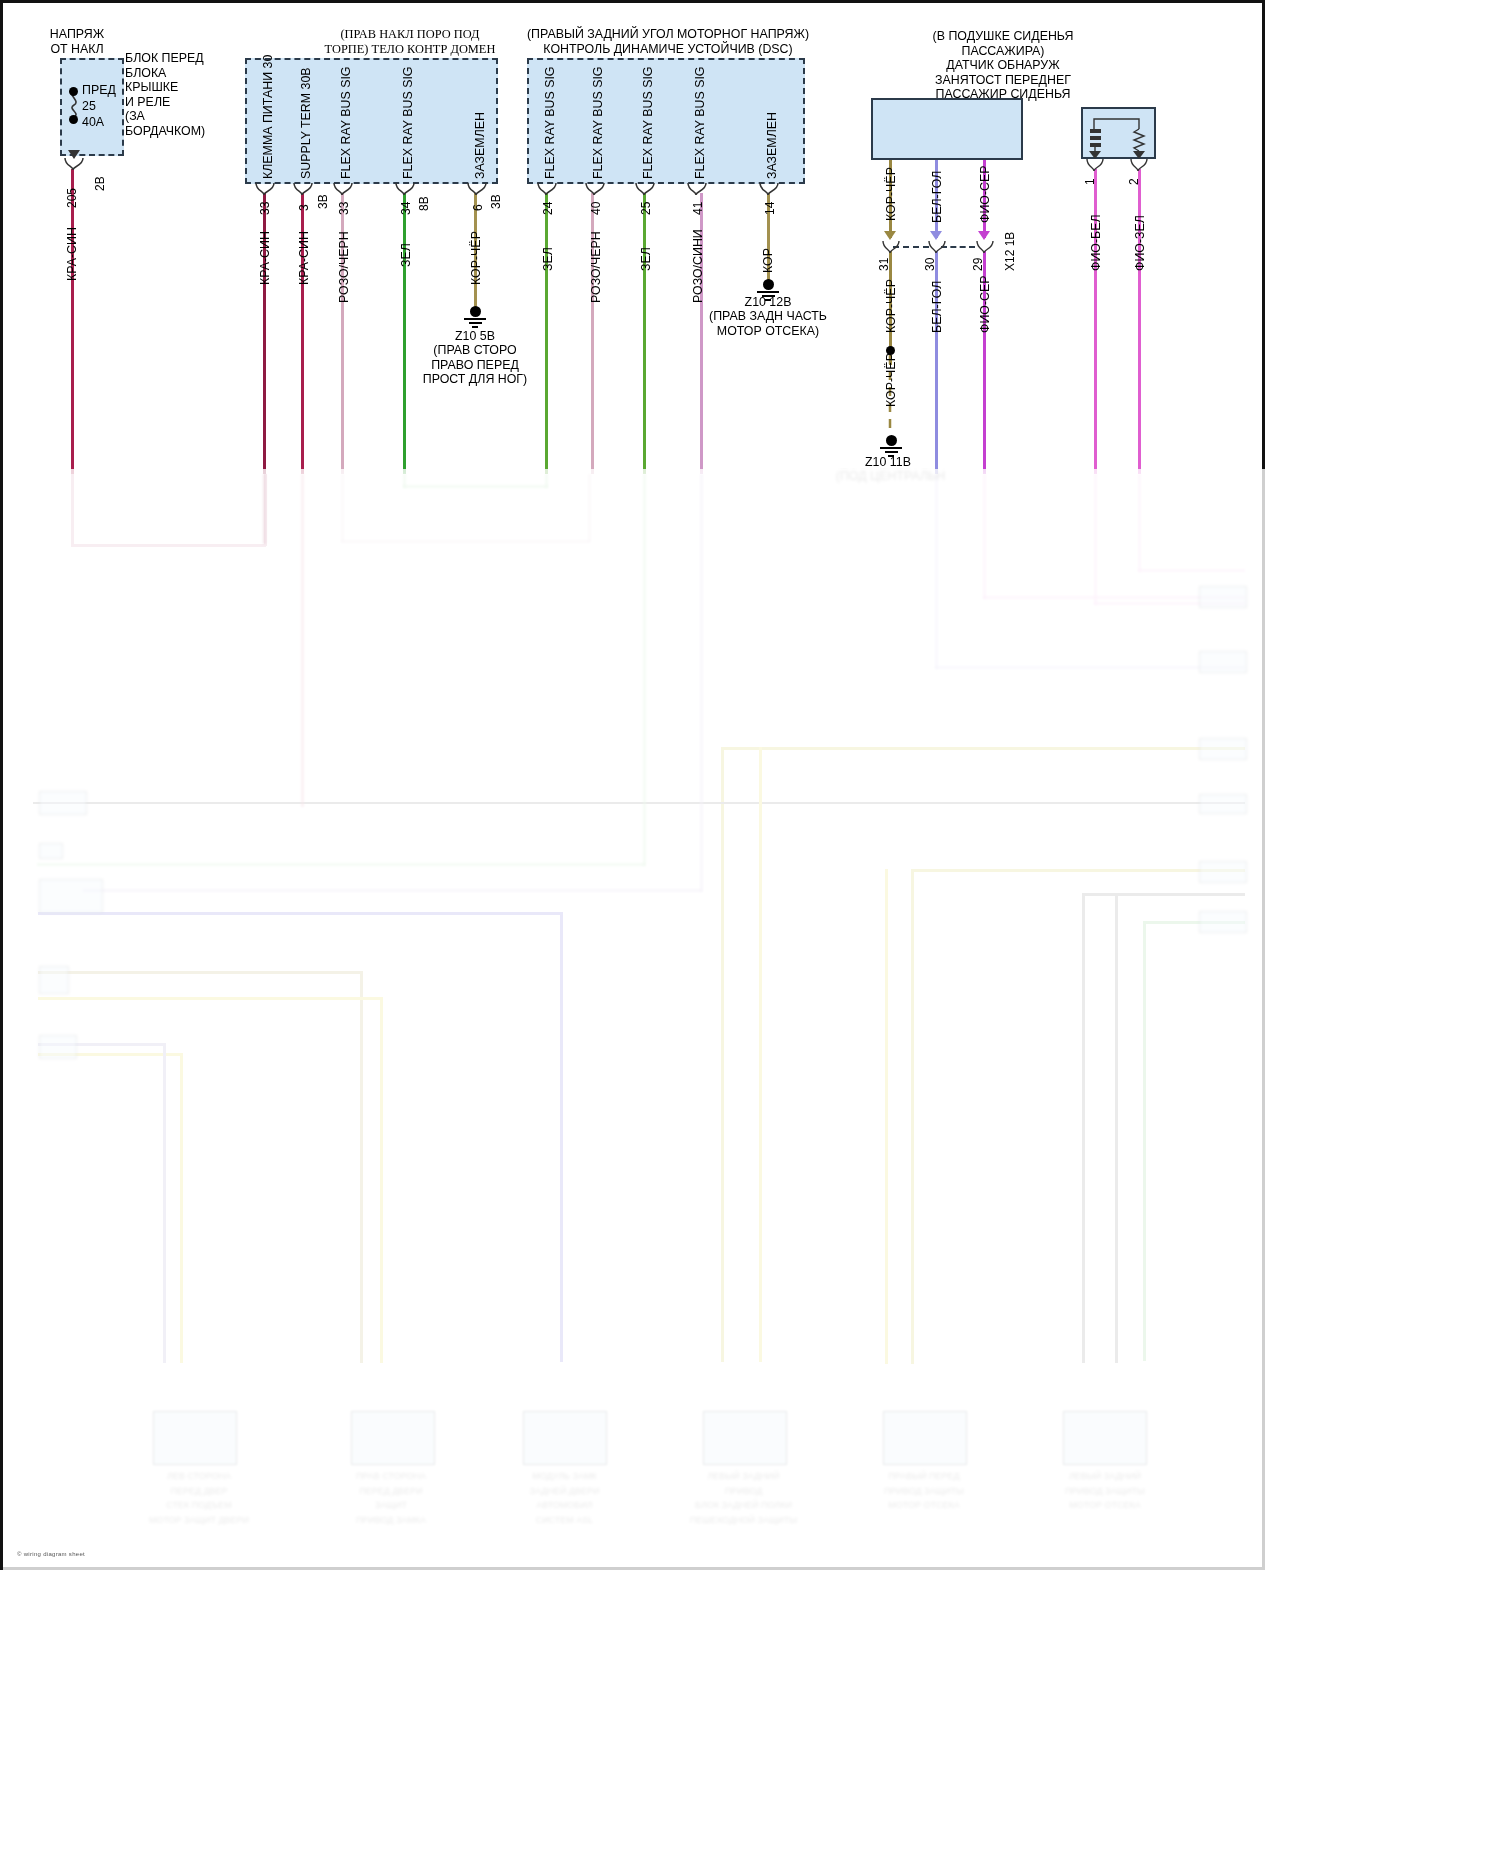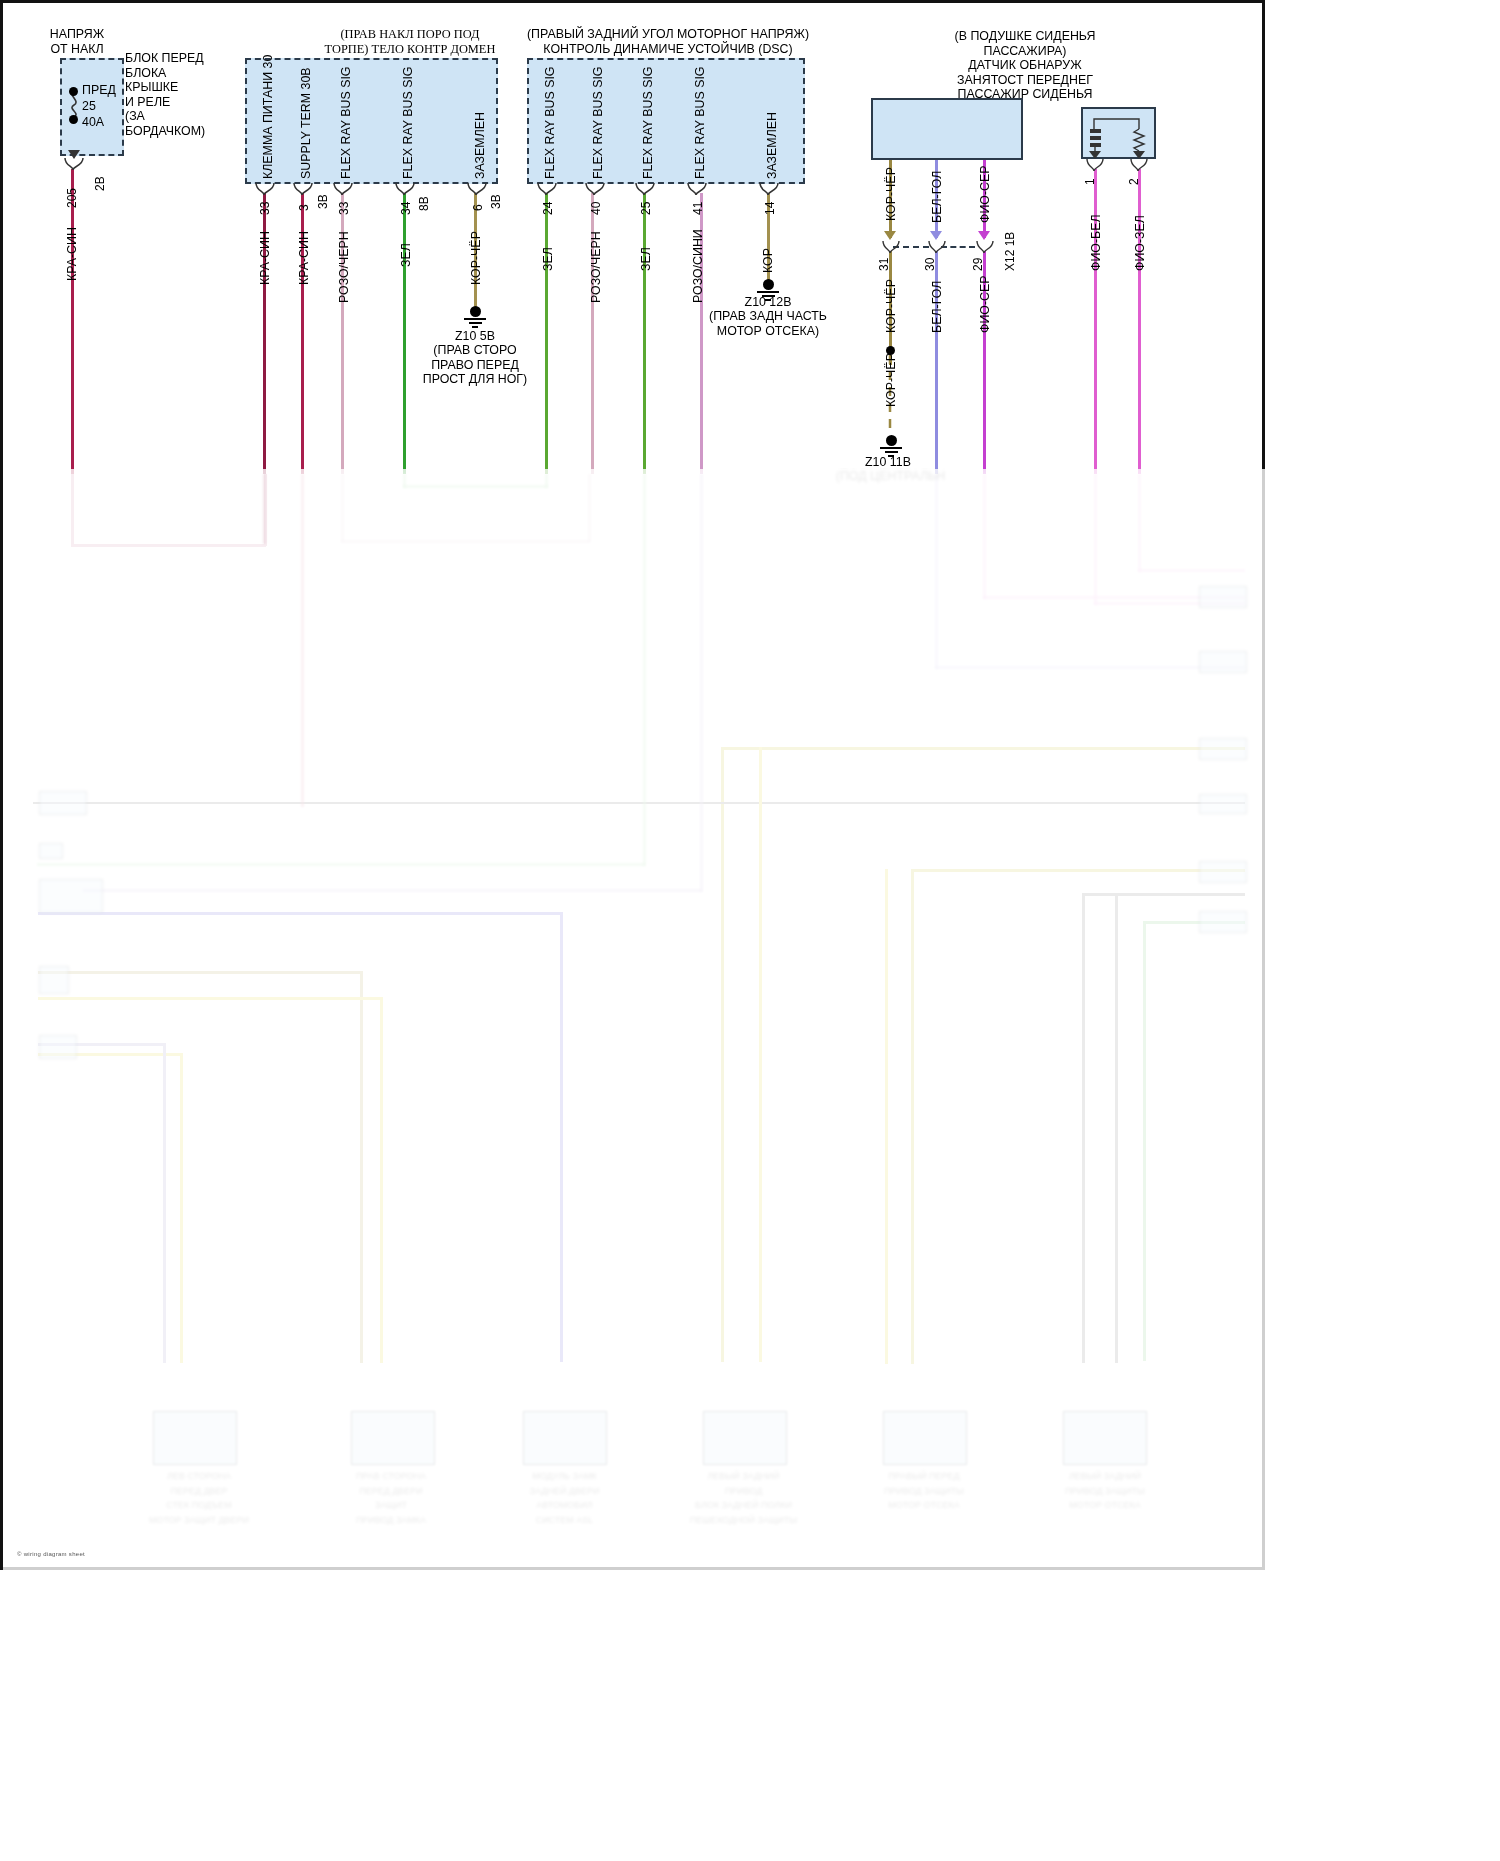--- a/index.html
+++ b/index.html
@@ -183,21 +183,21 @@
     <div class="gnd" style="left:754px;top:276px;">
         <i></i>
         <u></u>
         <u class="b"></u>
         <u class="c"></u>
       </div>
     <div class="htxt" style="left:700px;top:292px;width:130px;text-align:center;">Z10 12В</div>
     <div class="htxt" style="left:695px;top:306px;width:140px;text-align:center;">(ПРАВ ЗАДН ЧАСТЬ
 МОТОР ОТСЕКА)</div>
 
-    <div class="ctitle" style="left:877px;top:26px;width:290px;">(В ПОДУШКЕ СИДЕНЬЯ
+    <div class="ctitle" style="left:855px;top:26px;width:290px;">(В ПОДУШКЕ СИДЕНЬЯ
 ПАССАЖИРА)
 ДАТЧИК ОБНАРУЖ
 ЗАНЯТОСТ ПЕРЕДНЕГ
 ПАССАЖИР СИДЕНЬЯ</div>
     <div class="comp solid" style="left:868px;top:95px;width:152px;height:62px;"></div>
 
     <div class="wire" style="left:886px;top:157px;width:2.5px;height:78px;background:#9a8842;"></div>
     <div class="vtxt" style="left:881px;top:218px;">КОР-ЧЁР</div>
     <div class="arrow" style="left:881px;top:228px;border-top:9px solid #9a8842;"></div>
     <svg class="conn" style="left:878px;top:238px;" width="22" height="12">

